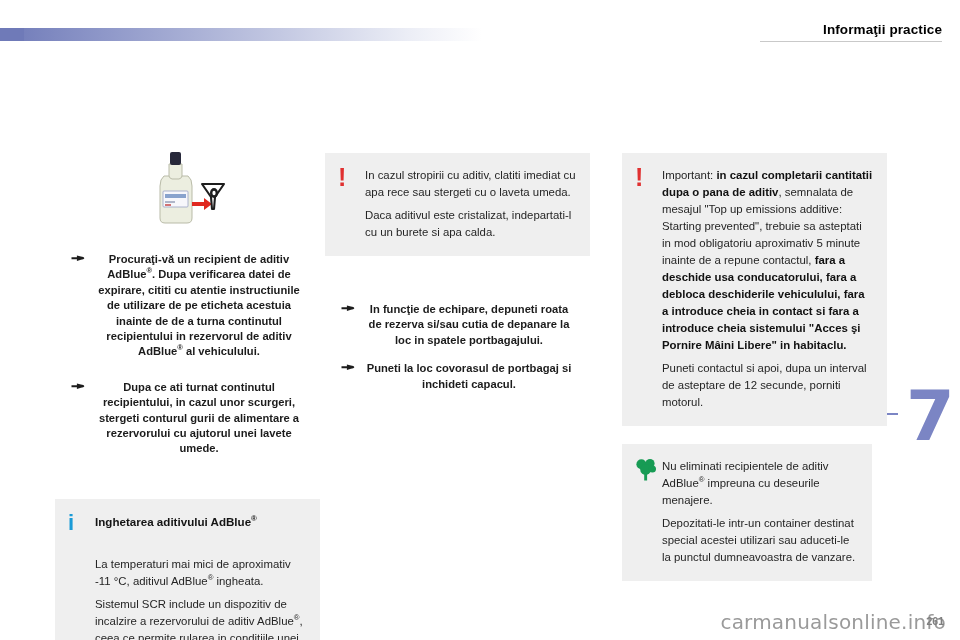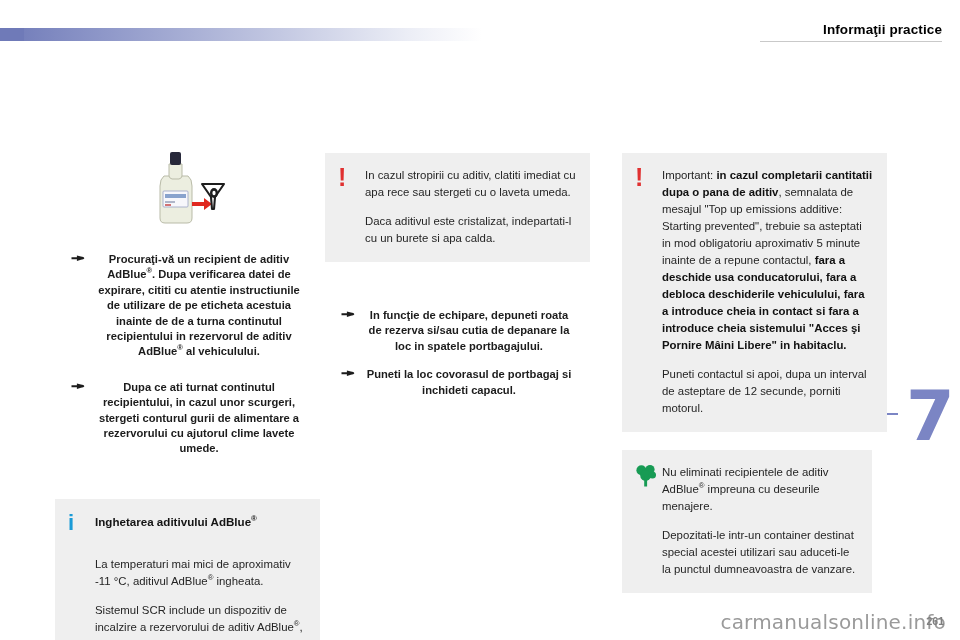--- a/index.html
+++ b/index.html
@@ -141,21 +141,21 @@
     top: 14px;
     width: 20px;
     height: 24px;
   }
   .box p {
     margin: 0;
     font-size: 11.4px;
     line-height: 17px;
     color: #252525;
   }
-  .box p + p { margin-top: 12px; }
+  .box p + p { margin-top: 6px; }
   .box .heading {
     font-size: 11.6px;
     font-weight: bold;
     color: #141414;
     margin-bottom: 26px;
   }
   .box b { font-weight: bold; color: #111; }
   sup.reg { font-size: 0.68em; vertical-align: super; line-height: 0; }
 
   .box-warn-mid  { width: 265px; }
@@ -251,21 +251,21 @@
         </svg>
       </span>
       <span>Procuraţi-vă un recipient de aditiv AdBlue<sup class="reg">®</sup>. Dupa verificarea datei de expirare, cititi cu atentie instructiunile de utilizare de pe eticheta acestuia inainte de de a turna continutul recipientului in rezervorul de aditiv AdBlue<sup class="reg">®</sup> al vehiculului.</span>
     </li>
     <li style="margin-top:20px;">
       <span class="bullet-glyph">
         <svg width="14" height="12" viewBox="0 0 14 12" xmlns="http://www.w3.org/2000/svg">
           <path d="M0.5 4.2 h5.4 V2.4 l4 1.2 c1.6 .4 3.4 .6 3.4 1.6 s-1.8 1.2 -3.4 1.6 l-4 1.2 V6.2 H0.5 z" fill="#1c1c1c"></path>
         </svg>
       </span>
-      <span>Dupa ce ati turnat continutul recipientului, in cazul unor scurgeri, stergeti conturul gurii de alimentare a rezervorului cu ajutorul clime lavete umede.</span>
+      <span>Dupa ce ati turnat continutul recipientului, in cazul unor scurgeri, stergeti conturul gurii de alimentare a rezervorului cu ajutorul unei lavete umede.</span>
     </li>
   </ul>
 
   <div class="spacer-26"></div>
 
   <div class="box box-info-left">
     <span class="mark icon-info">i</span>
     <p class="heading">Inghetarea aditivului AdBlue<sup class="reg">®</sup></p>
     <p>La temperaturi mai mici de aproximativ -11&nbsp;°C, aditivul AdBlue<sup class="reg">®</sup> ingheata.</p>
     <p>Sistemul SCR include un dispozitiv de incalzire a rezervorului de aditiv AdBlue<sup class="reg">®</sup>, ceea ce permite rularea in conditiile unei clime foarte reci.</p>

